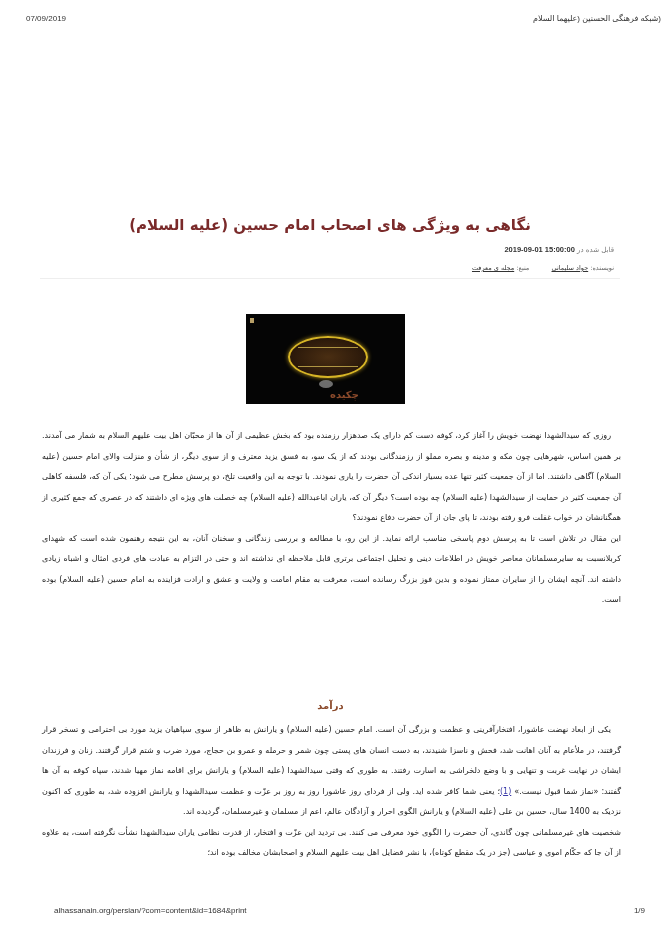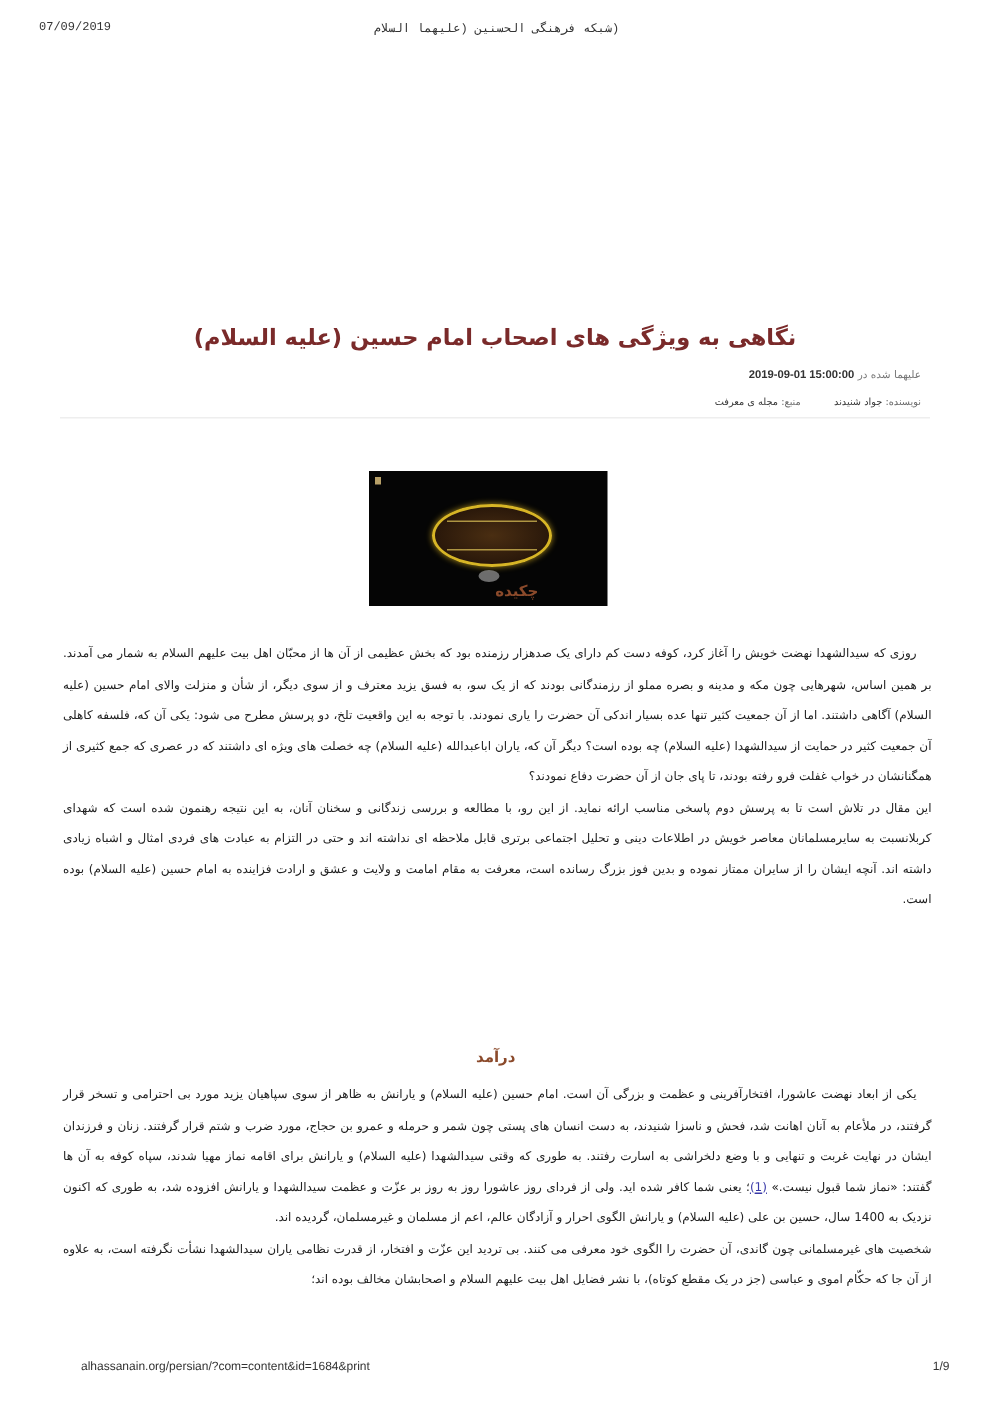--- a/index.html
+++ b/index.html
@@ -1,33 +1,33 @@
 <!DOCTYPE html>
 <html><head>
 <meta charset="utf-8">
 <style>
   html, body { margin: 0; padding: 0; background: #ffffff; }
   body { width: 661px; height: 935px; position: relative; overflow: hidden;
          font-family: "DejaVu Sans", "Liberation Sans", sans-serif; color: #222; }
-  .print-header { position: absolute; top: 14px; left: 0; width: 661px; height: 14px; font-size: 8px; color: #333; font-family: Liberation Mono, monospace; }
+  .print-header { position: absolute; top: 14px; left: 0; width: 661px; height: 14px; font-size: 8px; color: #333; font-family: Liberation Sans, sans-serif; }
   .print-header .date { position: absolute; left: 26px; top: 0; }
-  .print-header .site { position: absolute; left: 1px; right: 0; top: 0; text-align: center; direction: rtl; }
+  .print-header .site { position: absolute; left: 1px; right: 0; top: 0; direction: rtl; }
   .print-footer { position: absolute; top: 906px; left: 0; width: 661px; font-size: 8px; color: #333; font-family: "Liberation Sans", sans-serif; }
   .print-footer .url { position: absolute; left: 26px; margin-left: 28px; }
-  .print-footer .page { position: absolute; right: 28px; }
+  .print-footer .page { position: absolute; right: 16px; }
 
   .article { position: absolute; left: 40px; top: 208px; width: 580px; direction: rtl; }
   .title { text-align: center; font-size: 15px; font-weight: bold; color: #7a2a2a; margin: 2px; padding-top: 2px; height: 28px; line-height: 26px; }
   .meta { padding-right: 6px; margin-top: 4px; }
   .published { font-size: 7px; color: #777; height: 12px; line-height: 12px; }
   .published .ts { font-weight: bold; color: #333; font-size: 7.5px; font-family: "Liberation Sans", sans-serif; }
   .cats { font-size: 8px; font-weight: bold; color: #7a2a2a; height: 14px; line-height: 14px; }
   .cats a { color: #7a2a2a; text-decoration: none; }
   .authors { font-size: 6.5px; color: #666; margin-top: 6px; height: 12px; line-height: 12px; }
-  .authors .val { color: #333; }
+  .authors .val { color: #333; text-decoration: underline; }
   .authors .gap { display: inline-block; width: 18px; }
   .rule { border: 0; border-top: 1px solid #eee; margin: 4px 0 0 0; }
 
   .image-wrap { position: absolute; left: 246px; top: 314px; width: 159px; height: 90px; background: #050505; overflow: hidden; }
   .image-wrap .corner { position: absolute; left: 4px; top: 4px; width: 4px; height: 5px; background: #b8a068; }
   .image-wrap .oval { position: absolute; left: 42px; top: 22px; width: 76px; height: 38px; border-radius: 50%; background: radial-gradient(ellipse at center, #4a2e12 0%, #2a180a 70%); border: 2px solid #d7b526; box-shadow: 0 0 4px #a98a1a; }
   .image-wrap .oval .calli { position: absolute; left: 8px; right: 8px; top: 9px; height: 18px; border-top: 1px solid #e3c85a; border-bottom: 1px solid #e3c85a; opacity: 0.7; }
   .image-wrap .glow { position: absolute; left: 73px; top: 66px; width: 14px; height: 8px; border-radius: 50%; background: #9a9a9a; opacity: 0.7; }
 
   .section-heading { position: absolute; left: 0; width: 661px; text-align: center; font-size: 10px; font-weight: bold; color: #8b4a2b; direction: rtl; }
@@ -41,26 +41,26 @@
 
 <div class="print-header">
   <span class="date">07/09/2019</span>
   <span class="site">(شبکه فرهنگی الحسنین (علیهما السلام</span>
 </div>
 
 <div class="article">
   <h1 class="title">نگاهی به ویژگی های اصحاب امام حسین (علیه السلام)</h1>
   <div class="meta">
     <div class="published">
-      <span>علیهما شده در</span>
+      <span>قابل شده در</span>
       <span class="ts" dir="ltr">2019-09-01 15:00:00</span>
     </div>
     <div class="authors">
       <span>نویسنده:</span>
-      <span class="val">جواد شنیدند</span>
+      <span class="val">جواد سلیمانی</span>
       <span class="gap"></span>
       <span>منبع:</span>
       <span class="val">مجله ی معرفت</span>
     </div>
   </div>
   <hr class="rule">
 </div>
 
 <div class="image-wrap" title="calligraphy-emblem">
   <div class="corner"></div>

